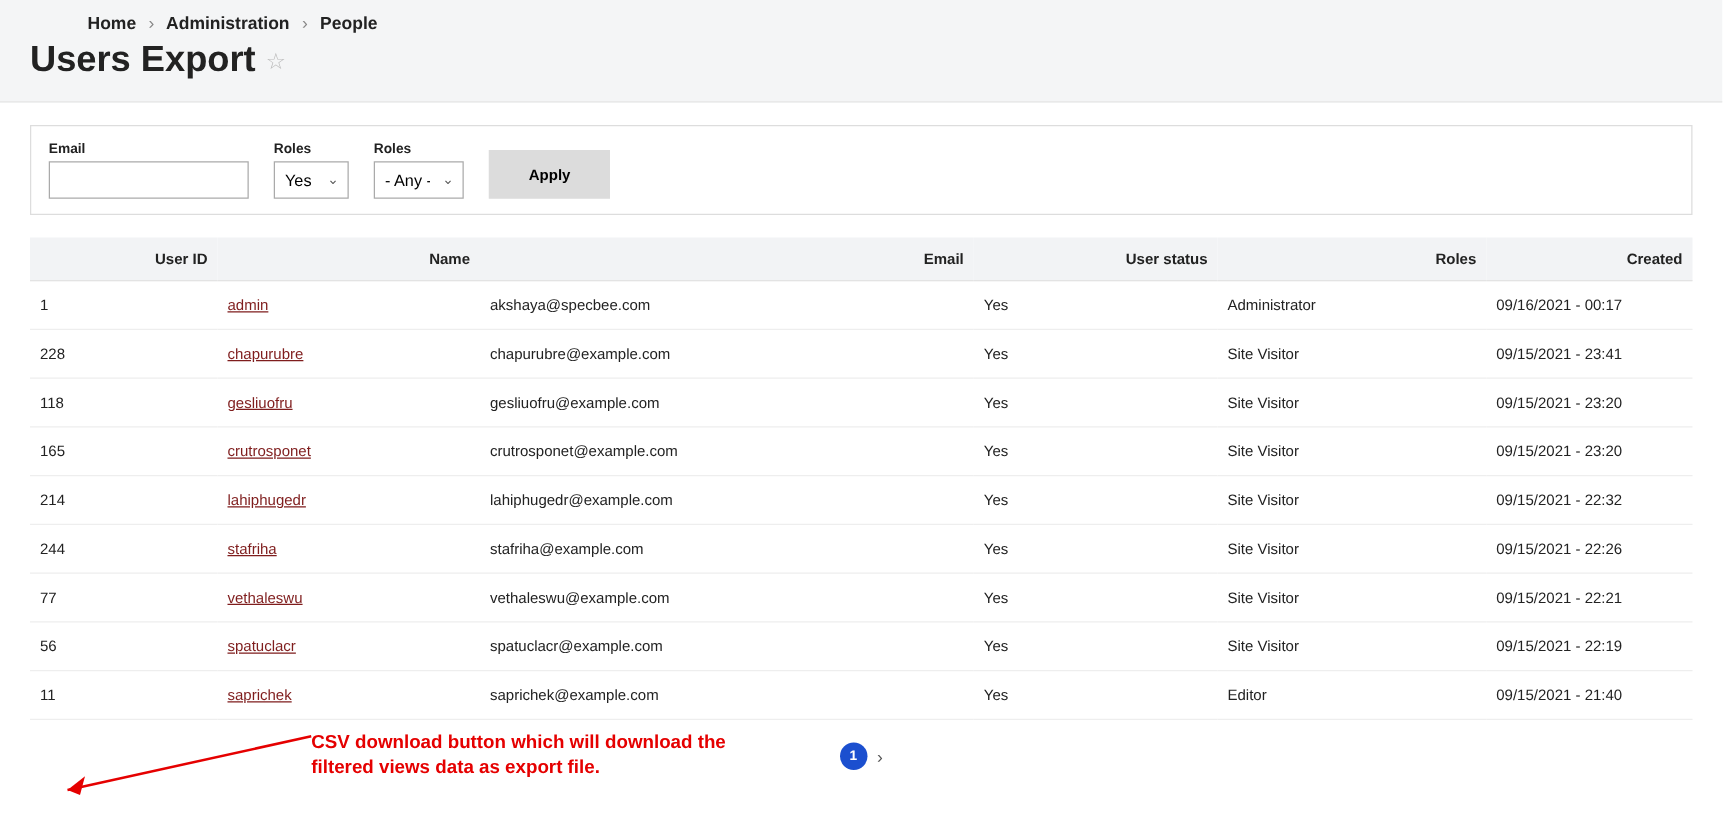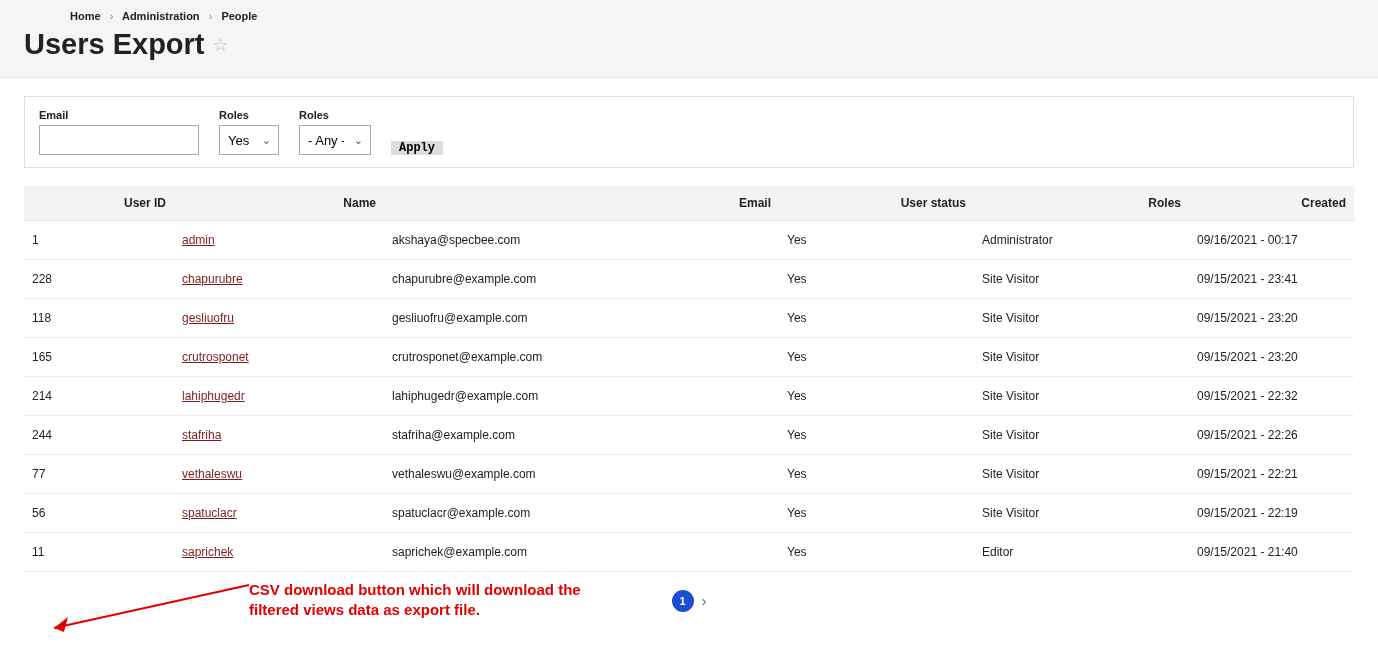--- a/index.html
+++ b/index.html
@@ -1,37 +1,37 @@
 <!DOCTYPE html>
 <html><head>
   <meta charset="utf-8">
   <style>
     * { box-sizing: border-box; margin: 0; padding: 0; }
     body { font-family: -apple-system, BlinkMacSystemFont, "Segoe UI", Arial, sans-serif; font-size: 13px; color: #222; background: #fff; }
 
     .header-region { background: #f4f5f6; padding: 10px 24px 16px; border-bottom: 1px solid #e5e5e5; }
-    .breadcrumb { font-size: 11px; font-weight: 600; color: #222; margin-bottom: 6px; padding-left: 46px; }
+    .breadcrumb { font-size: 14px; font-weight: 600; color: #222; margin-bottom: 6px; padding-left: 46px; }
     .breadcrumb .sep { margin: 0 6px; color: #888; font-weight: 400; }
     .breadcrumb a { color: #222; text-decoration: none; }
     .page-title-row { display: flex; align-items: center; gap: 8px; }
     .page-title { font-size: 29px; font-weight: 700; color: #222; }
     .star-icon { color: #bbb; font-size: 18px; cursor: pointer; }
 
     .content { padding: 18px 24px 24px; }
 
     .filter-box { border: 1px solid #ddd; padding: 12px 14px; display: flex; gap: 20px; align-items: flex-end; margin-bottom: 18px; }
     .filter-field { display: flex; flex-direction: column; }
     .filter-field label { font-size: 11px; font-weight: 600; margin-bottom: 4px; }
     .filter-field input[type=text] { height: 30px; width: 160px; border: 1px solid #aaa; padding: 0 6px; font-size: 13px; }
     .filter-field .select-wrap { position: relative; display: inline-block; }
     .filter-field select { height: 30px; border: 1px solid #aaa; padding: 0 26px 0 8px; font-size: 13px; background: #fff; appearance: none; -webkit-appearance: none; }
     .select-wrap .chev { position: absolute; right: 8px; top: 50%; transform: translateY(-50%); pointer-events: none; color: #555; font-size: 11px; }
     .sel-active { width: 60px; }
     .sel-roles { width: 72px; }
-    .apply-btn { height: 14px; padding: 0 8px; background: #dcdcdc; border: none; font-size: 12px; font-weight: 600; cursor: pointer; font-family: Liberation Mono, monospace; }
+    .apply-btn { height: 39px; padding: 0 32px; background: #dcdcdc; border: none; font-size: 12px; font-weight: 600; cursor: pointer; }
 
     table.users { width: 100%; border-collapse: collapse; }
     table.users thead th { background: #f2f3f5; text-align: right; font-size: 12px; font-weight: 700; padding: 10px 8px; border-bottom: 1px solid #e3e3e3; }
     table.users tbody td { padding: 12px 8px; border-bottom: 1px solid #eee; font-size: 12px; }
     table.users a { color: #7f1d1d; }
 
     .col-id { width: 150px; }
     .col-name { width: 210px; }
     .col-email { width: 395px; }
     .col-status { width: 195px; }

